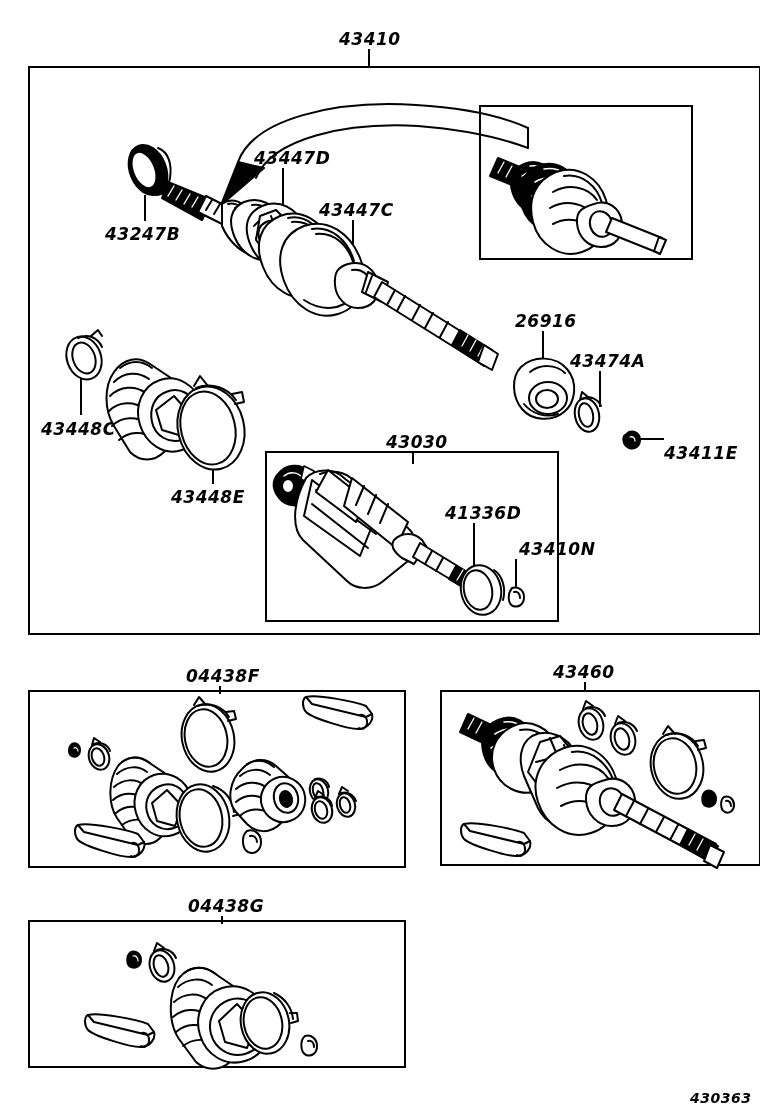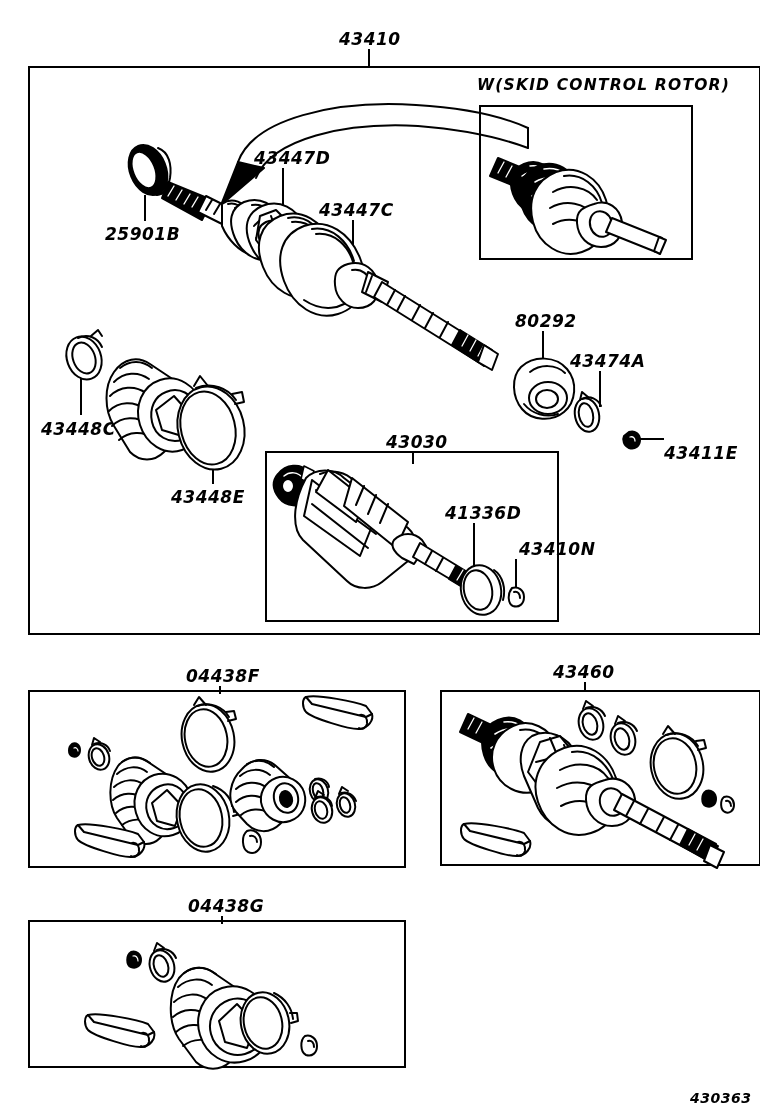--- a/index.html
+++ b/index.html
@@ -68,43 +68,42 @@
 </head>
 <body>
 
 <div id="page">
 
   <div class="lbl" style="left:323px; top:31px;">43410</div>
   <div class="leader v" style="left:352px; top:49px; height:18px;"></div>
 
   <div class="box" style="left:12px; top:66px; width:733px; height:569px;"></div>
 
-  <div class="lbl inset-title" style="left:461px; top:78px;">W(SKID CONTROL ROTOR)</div>
   <div class="box" style="left:463px; top:105px; width:214px; height:155px;"></div>
 
   <div class="lbl" style="left:370px; top:434px;text-align:center;">43030</div>
   <div class="leader v" style="left:396px; top:452px; height:12px;"></div>
   <div class="box" style="left:249px; top:451px; width:294px; height:171px;"></div>
 
-  <div class="lbl" style="left:89px; top:226px;">25901B</div>
+  <div class="lbl" style="left:89px; top:226px;">43247B</div>
   <div class="leader v" style="left:128px; top:195px; height:26px;"></div>
 
   <div class="lbl" style="left:238px; top:150px;">43447D</div>
   <div class="leader v" style="left:266px; top:168px; height:40px;"></div>
 
   <div class="lbl" style="left:303px; top:202px;">43447C</div>
   <div class="leader v" style="left:336px; top:220px; height:52px;"></div>
 
   <div class="lbl" style="left:25px; top:421px;">43448C</div>
   <div class="leader v" style="left:64px; top:377px; height:38px;"></div>
 
   <div class="lbl" style="left:155px; top:489px;">43448E</div>
   <div class="leader v" style="left:196px; top:454px; height:30px;"></div>
 
-  <div class="lbl" style="left:499px; top:313px;">80292</div>
+  <div class="lbl" style="left:499px; top:313px;">26916</div>
   <div class="leader v" style="left:526px; top:331px; height:36px;"></div>
 
   <div class="lbl" style="left:554px; top:353px;">43474A</div>
   <div class="leader v" style="left:583px; top:371px; height:36px;"></div>
 
   <div class="lbl" style="left:648px; top:429px;margin-top:16px;">43411E</div>
   <div class="leader h" style="left:620px; top:438px; width:28px;"></div>
 
   <div class="lbl" style="left:429px; top:505px;">41336D</div>
   <div class="leader v" style="left:457px; top:523px; height:47px;"></div>

